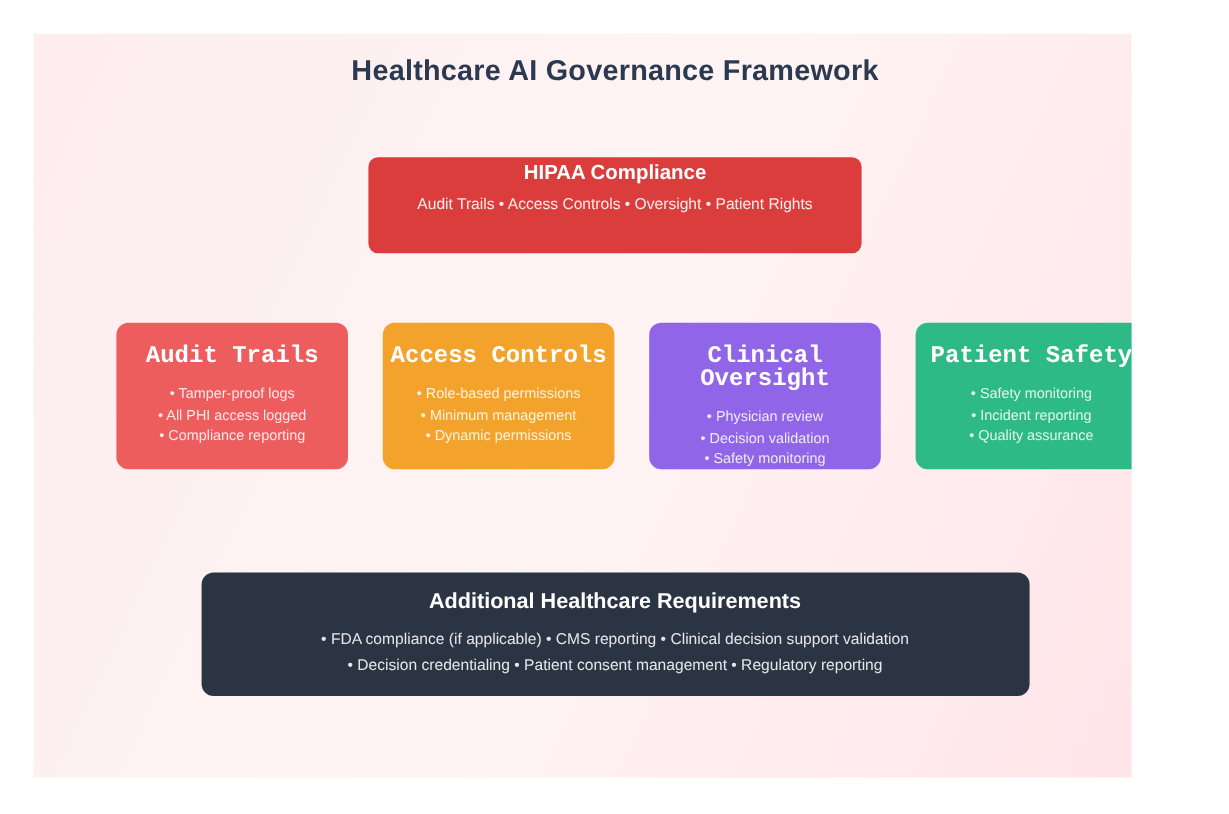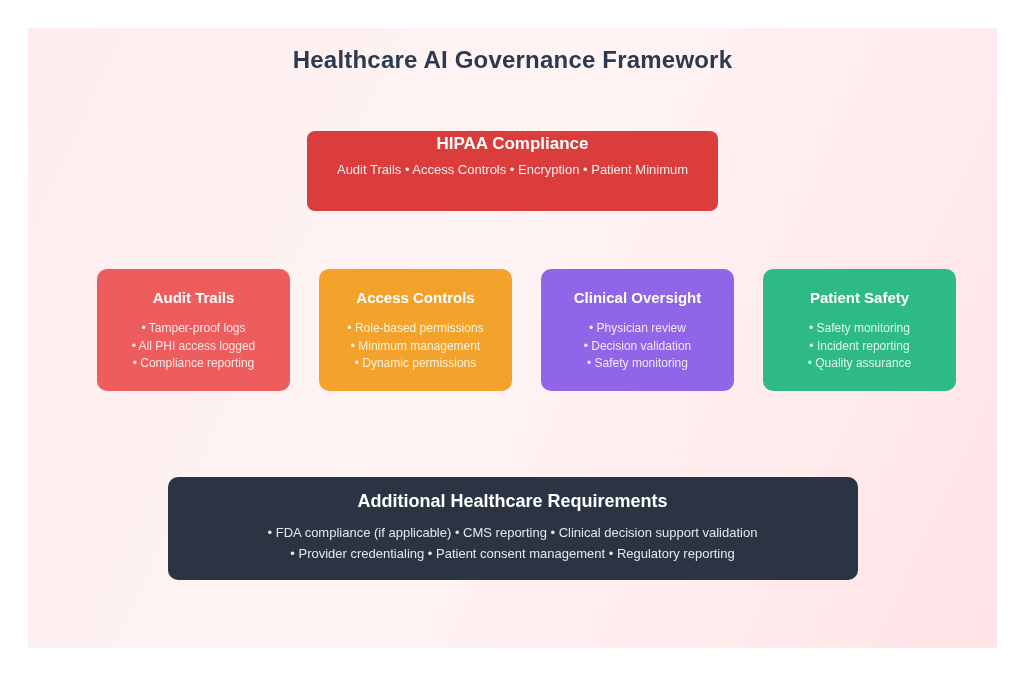--- a/index.html
+++ b/index.html
@@ -4,21 +4,21 @@
 <style>
   html, body {
     margin: 0;
     padding: 0;
     background: #ffffff;
     font-family: "Liberation Sans", sans-serif;
     -webkit-font-smoothing: antialiased;
   }
   .stage {
     position: relative;
-    width: 1024px;
+    width: 943px;
     height: 678px;
     background: #ffffff;
     overflow: hidden;
   }
   .panel {
     position: absolute;
     left: 28px;
     top: 28px;
     width: 969px;
     height: 620px;
@@ -66,24 +66,25 @@
   .pillar-card {
     width: 193px;
     height: 122px;
     border-radius: 10px;
     box-sizing: border-box;
     padding-top: 19px;
     text-align: center;
     color: #ffffff;
   }
   .pillar-title {
-    font-size: 15px;
+    font-size: 20px;
     font-weight: bold;
     line-height: 19px;
     margin-bottom: 13px;
+    font-family: Liberation Mono, monospace;
   }
   .pillar-item {
     font-size: 12px;
     line-height: 17.5px;
     color: rgba(255, 255, 255, 0.85);
   }
   .additional-box {
     width: 690px;
     height: 103px;
     margin: 86px auto 11px auto;
@@ -108,21 +109,21 @@
 </head>
 <body>
 
 <div class="stage">
   <div class="panel" style="background: linear-gradient(115deg, rgb(253, 237, 238) 0%, rgb(255, 244, 244) 48%, rgb(255, 227, 231) 100%);">
 
     <h1 class="page-title" style="color: rgb(43, 58, 80);">Healthcare AI Governance Framework</h1>
 
     <div class="hipaa-box" style="background-color: rgb(219, 60, 60);">
       <div class="hipaa-title">HIPAA Compliance</div>
-      <div class="hipaa-subtitle">Audit Trails • Access Controls • Encryption • Patient Minimum</div>
+      <div class="hipaa-subtitle">Audit Trails • Access Controls • Oversight • Patient Rights</div>
     </div>
 
     <div class="pillar-row">
 
       <div class="pillar-card" style="background-color: rgb(237, 93, 93);">
         <div class="pillar-title">Audit Trails</div>
         <div class="pillar-item">• Tamper-proof logs</div>
         <div class="pillar-item">• All PHI access logged</div>
         <div class="pillar-item">• Compliance reporting</div>
       </div>
@@ -146,17 +147,17 @@
         <div class="pillar-item">• Safety monitoring</div>
         <div class="pillar-item">• Incident reporting</div>
         <div class="pillar-item">• Quality assurance</div>
       </div>
 
     </div>
 
     <div class="additional-box" style="background-color: rgb(43, 52, 67);">
       <div class="additional-title">Additional Healthcare Requirements</div>
       <div class="additional-line">• FDA compliance (if applicable) • CMS reporting • Clinical decision support validation</div>
-      <div class="additional-line">• Provider credentialing • Patient consent management • Regulatory reporting</div>
+      <div class="additional-line">• Decision credentialing • Patient consent management • Regulatory reporting</div>
     </div>
 
   </div>
 </div>
 
 </body></html>

